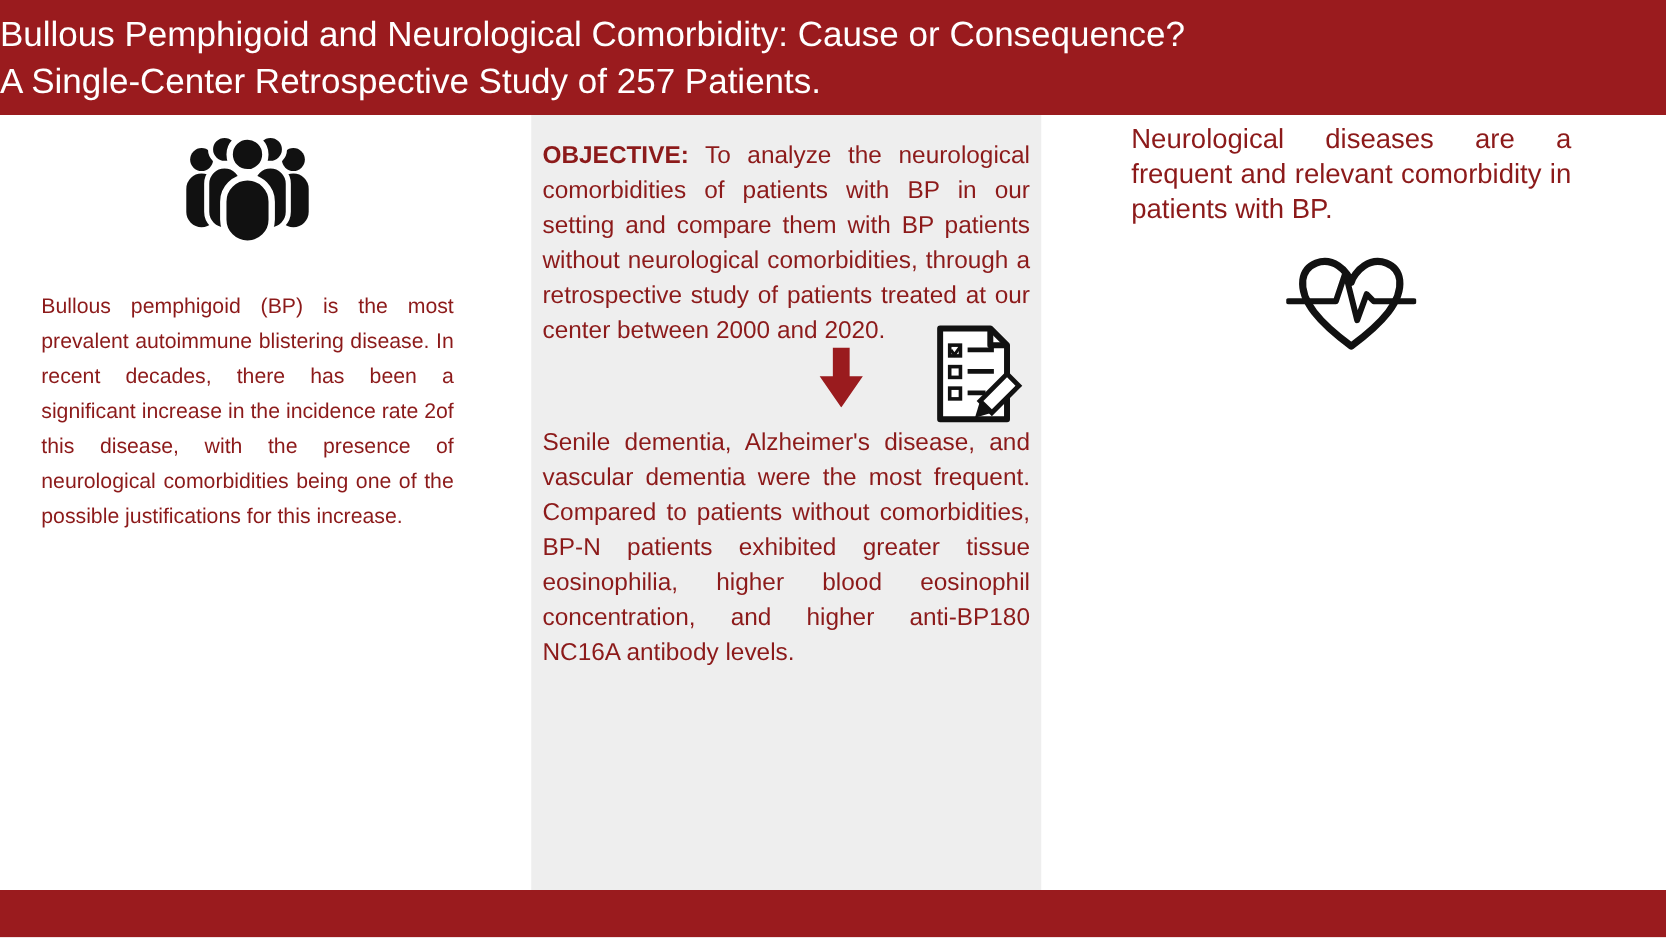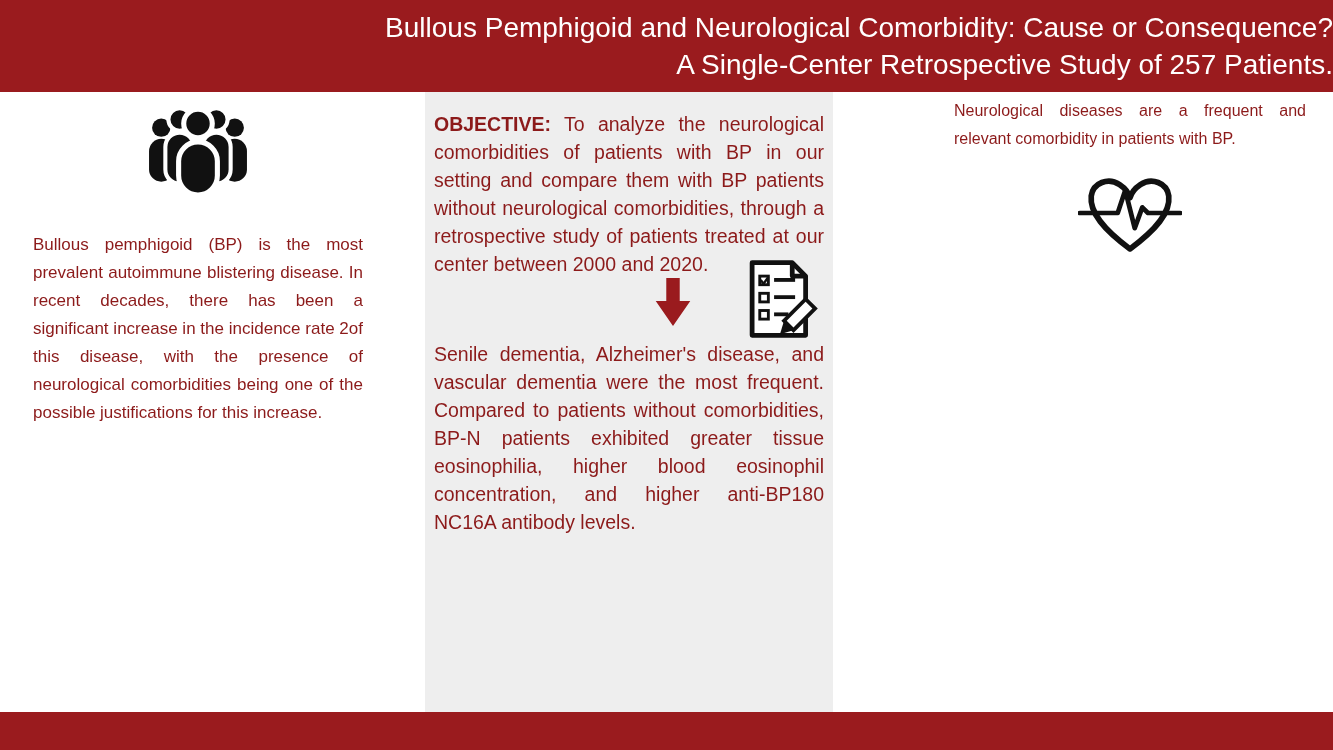--- a/index.html
+++ b/index.html
@@ -3,21 +3,21 @@
 <meta charset="utf-8">
 <style>
   html,body { margin:0; padding:0; background:#fff; }
   #poster {
     position:relative; width:1333px; height:750px; overflow:hidden;
     background:#fff; font-family:"Liberation Sans", sans-serif;
   }
   .banner-top {
     position:absolute; top:0; left:0; right:0; height:92px;
     background:var(--banner,#9a1b1e); color:#fff;
-    display:flex; flex-direction:column; align-items:flex-end; justify-content:center;
+    display:flex; flex-direction:column; align-items:flex-start; justify-content:center;
     font-size:28px; line-height:37px; text-align:center;
   }
   .banner-bottom {
     position:absolute; bottom:0; left:0; right:0; height:38px;
     background:var(--banner,#9a1b1e);
   }
   .left-col {
     position:absolute; left:33px; top:95px; width:330px;
     color:var(--text,#8c1a1a); font-size:17px; line-height:28px;
   }
@@ -31,22 +31,22 @@
   }
   .objective { margin:0; text-align:justify; }
   .objective .obj-label { font-weight:bold; }
   .mid-figure { position:relative; height:46px; }
   .arrow-wrap { position:absolute; left:221px; top:0; width:36px; height:48px; }
   .checklist-wrap { position:absolute; right:5px; top:-24px; width:86px; height:92px; }
   .patients-line { margin:0; }
   .findings { margin:16px 0 0 0; text-align:justify; }
   .mortality { margin:12px 0 0 0; text-align:justify; }
   .right-col {
-    position:absolute; left:954px; top:97px; width:352px;
-    color:var(--text,#8c1a1a); font-size:16px; line-height:28px;
+    position:absolute; left:905px; top:97px; width:352px;
+    color:var(--text,#8c1a1a); font-size:22px; line-height:28px;
   }
   .right-p1 { margin:0; text-align:justify; }
   .heart-wrap { width:104px; margin:12px auto 12px auto; }
   .right-p2 { margin:0; text-align:justify; }
   .right-p3 { margin:22px 0 0 0; text-align:justify; }
   svg { display:block; }
 </style>
 </head>
 <body>
 

